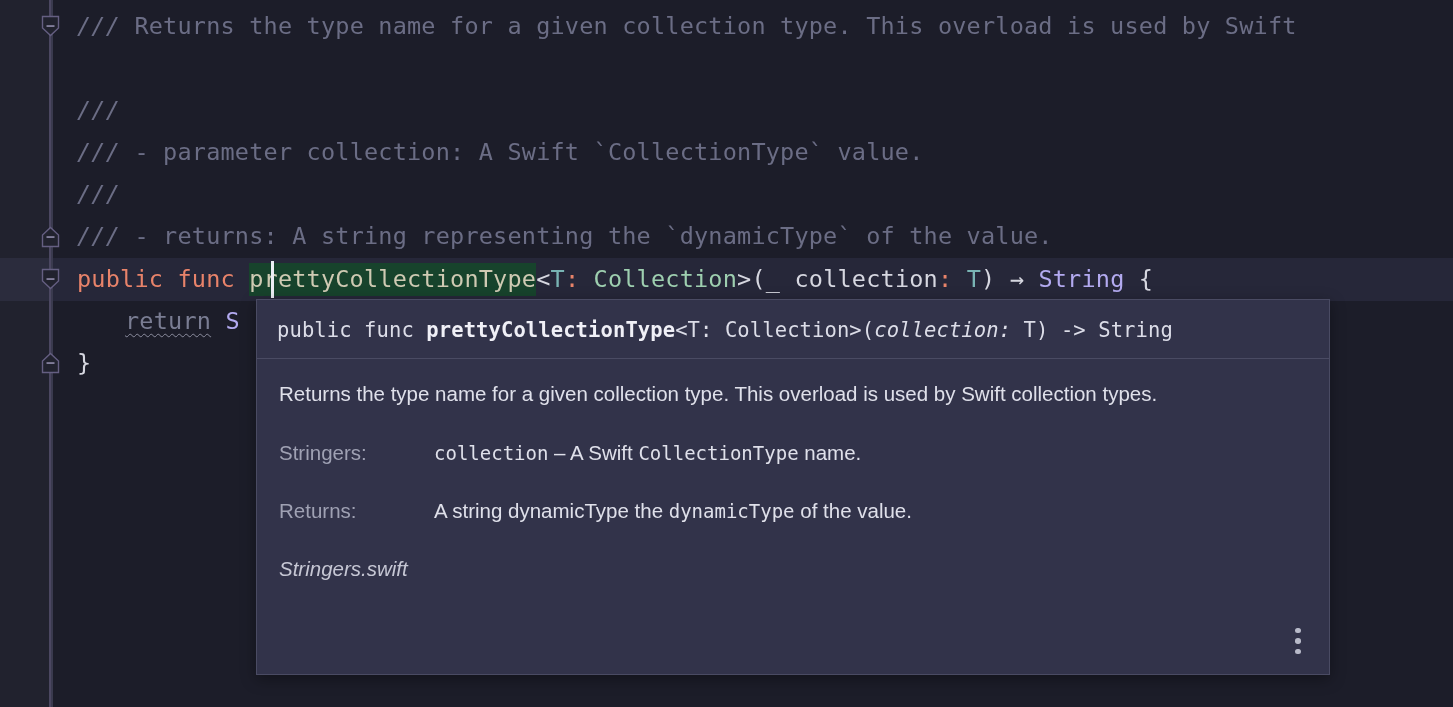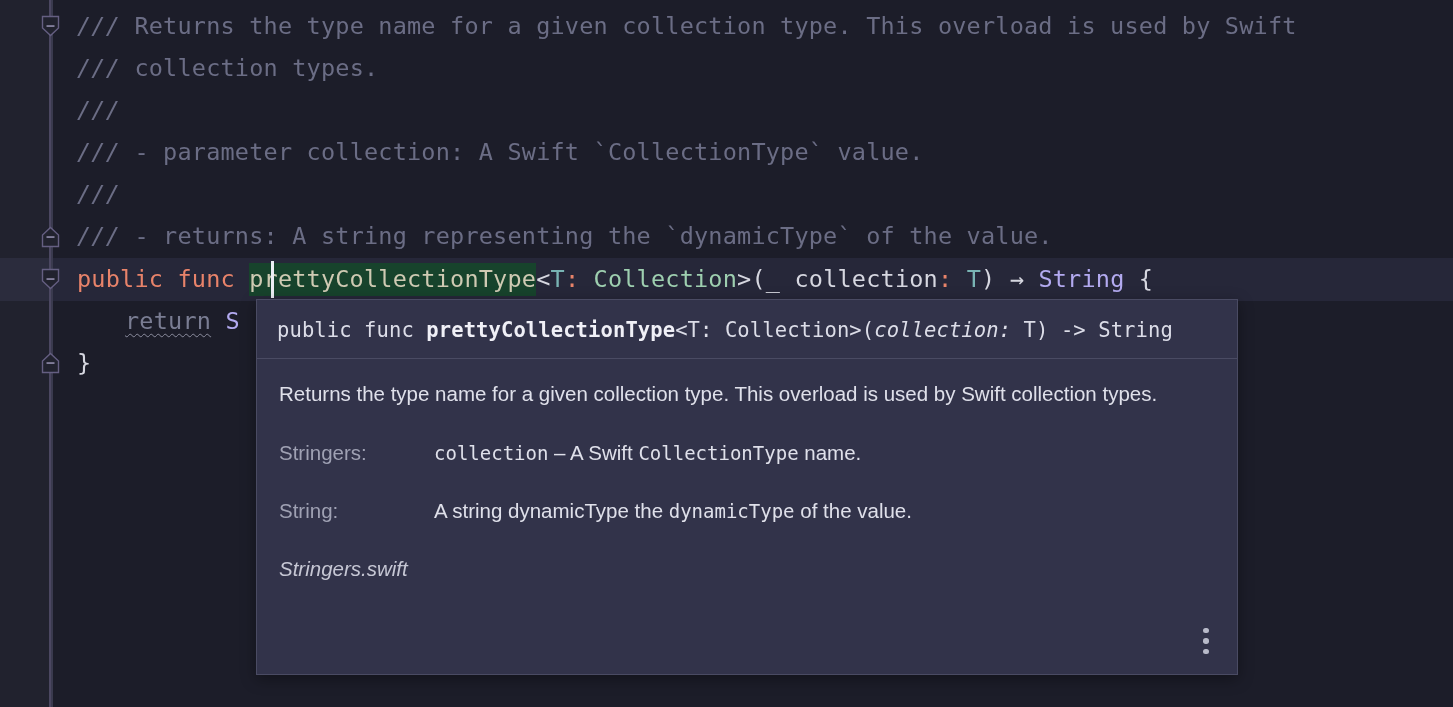--- a/index.html
+++ b/index.html
@@ -119,21 +119,21 @@
     height: 37px;
     background: #eceef5;
     z-index: 7;
   }
 
   
   #doc-popup {
     position: absolute;
     left: 256px;
     top: 299px;
-    width: 982px;
+    width: 1074px;
     height: 376px;
     background: #32334a;
     border: 1px solid #4a4b63;
     z-index: 20;
     box-shadow: 0 4px 14px rgba(0,0,0,0.35);
     display: flex;
     flex-direction: column;
   }
   #doc-signature {
     padding: 18px 20px 16px 20px;
@@ -244,21 +244,20 @@
       <div class="fold-marker" style="top: 352px;">
         <svg width="19" height="22" viewBox="0 0 19 22">
           <path d="M9.5 1.5 L17.5 9 V20.5 H1.5 V9 Z" fill="#21222e" stroke="#655f82" stroke-width="1.4"></path>
           <rect x="5.5" y="10.3" width="8" height="1.5" fill="#9a95b5"></rect>
         </svg>
       </div>
     </div>
 
   <div id="code-area">
       <div class="code-line" style="top: 5px;"><span class="c-comment-slash">/// </span><span class="c-comment">Returns the type name for a given collection type. This overload is used by Swift</span></div>
-      <div class="code-line" style="top: 47px;"><span class="c-comment-slash">/// </span><span class="c-comment">collection types.</span></div>
       <div class="code-line" style="top: 89px;"><span class="c-comment-slash">///</span></div>
       <div class="code-line" style="top: 131px;"><span class="c-comment-slash">/// </span><span class="c-comment">- parameter collection: A Swift `CollectionType` value.</span></div>
       <div class="code-line" style="top: 173px;"><span class="c-comment-slash">///</span></div>
       <div class="code-line" style="top: 215px;"><span class="c-comment-slash">/// </span><span class="c-comment">- returns: A string representing the `dynamicType` of the value.</span></div>
       <div class="code-line" style="top: 258px;"><span class="c-keyword">public func </span><span class="c-ident-hl sel-highlight">prettyCollectionType</span><span class="c-plain">&lt;</span><span class="c-type2">T</span><span class="c-punc-or">: </span><span class="c-type">Collection</span><span class="c-plain">&gt;(_ collection</span><span class="c-punc-or">: </span><span class="c-type2">T</span><span class="c-plain">) → </span><span class="c-class">String</span><span class="c-plain"> {</span></div>
       <div class="code-line" style="top: 300px; left: 72px;"><span class="c-dim squiggly">return</span><span class="c-plain"> </span><span class="c-class">S</span></div>
       <div class="code-line" style="top: 342px;"><span class="c-plain">}</span></div>
     </div>
 
   <div id="caret"></div>
@@ -272,21 +271,21 @@
     <div id="doc-body">
 
       <div id="doc-summary">Returns the type name for a given collection type. This overload is used by Swift collection types.</div>
 
       <div class="doc-row">
         <div class="doc-row-label w-params">Stringers:</div>
         <div class="doc-row-value"><span class="mono">collection</span><span> – </span><span>A Swift </span><span class="mono">CollectionType</span><span> name.</span></div>
       </div>
 
       <div class="doc-row">
-        <div class="doc-row-label w-returns">String:</div>
+        <div class="doc-row-label w-returns">Returns:</div>
         <div class="doc-row-value"><span>A string dynamicType the </span><span class="mono">dynamicType</span><span> of the value.</span></div>
       </div>
 
       <div id="doc-filename">Stringers.swift</div>
 
       <div id="doc-menu-button">
         <span class="dot"></span>
         <span class="dot"></span>
         <span class="dot"></span>
       </div>

